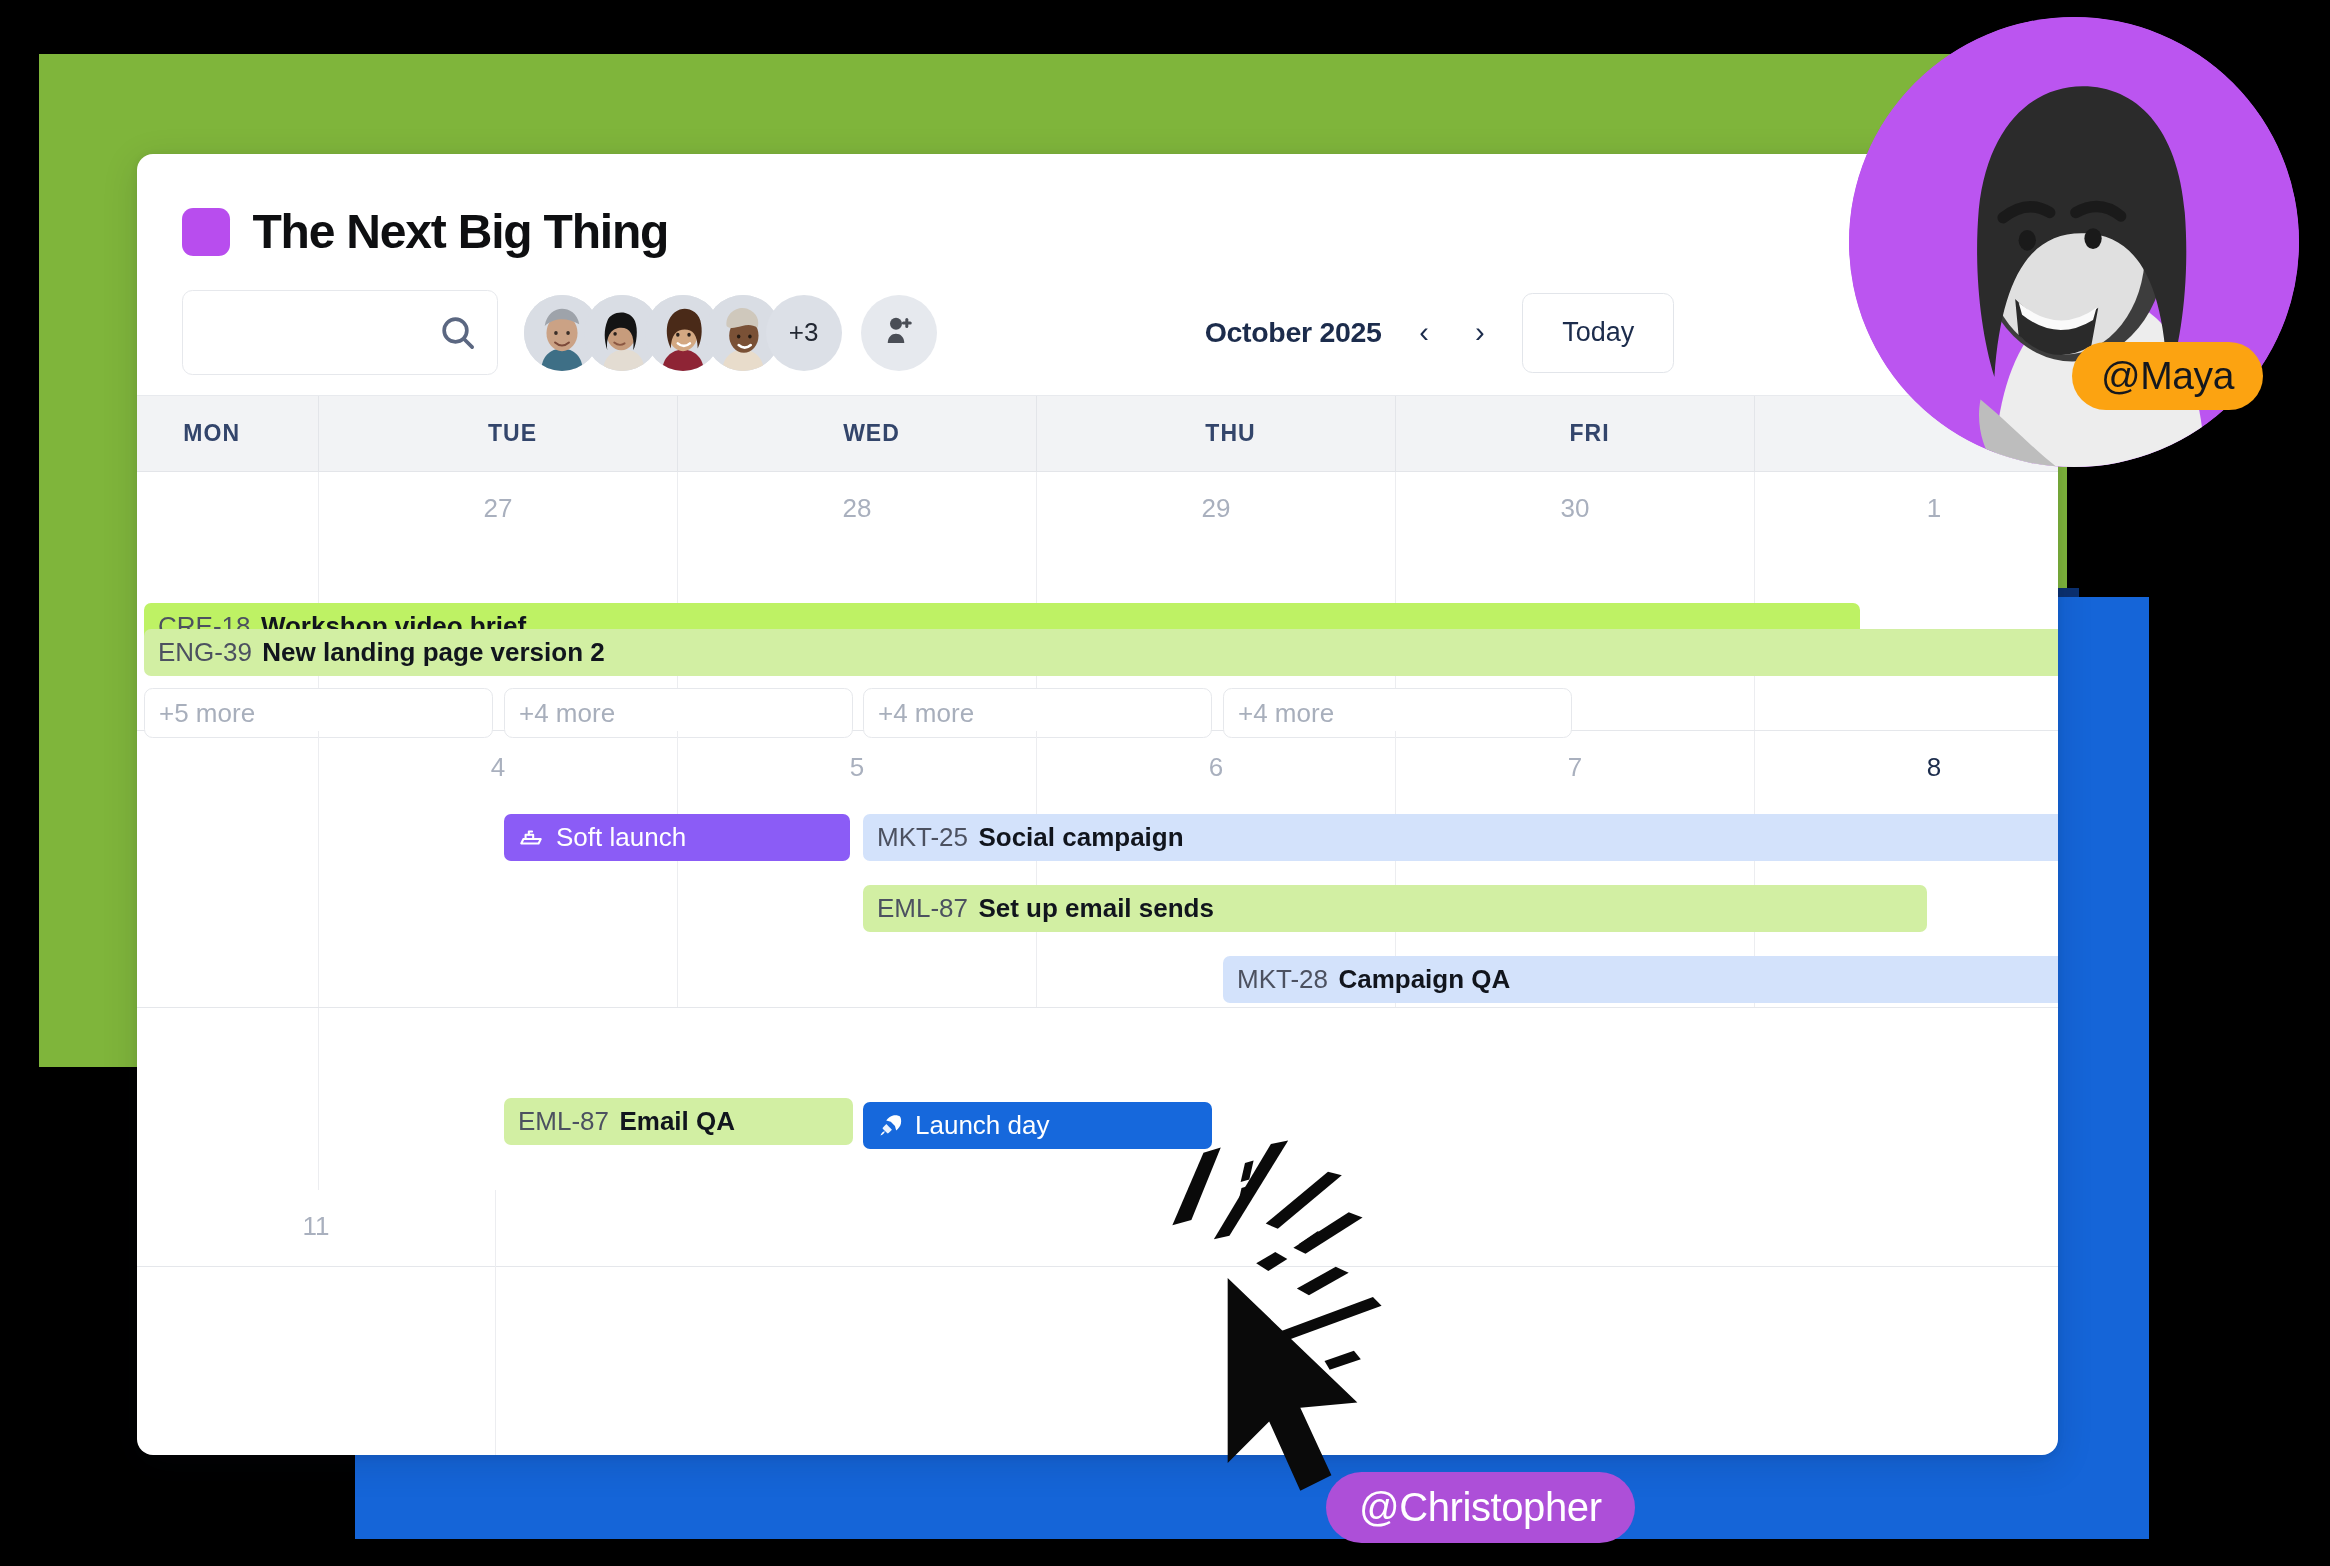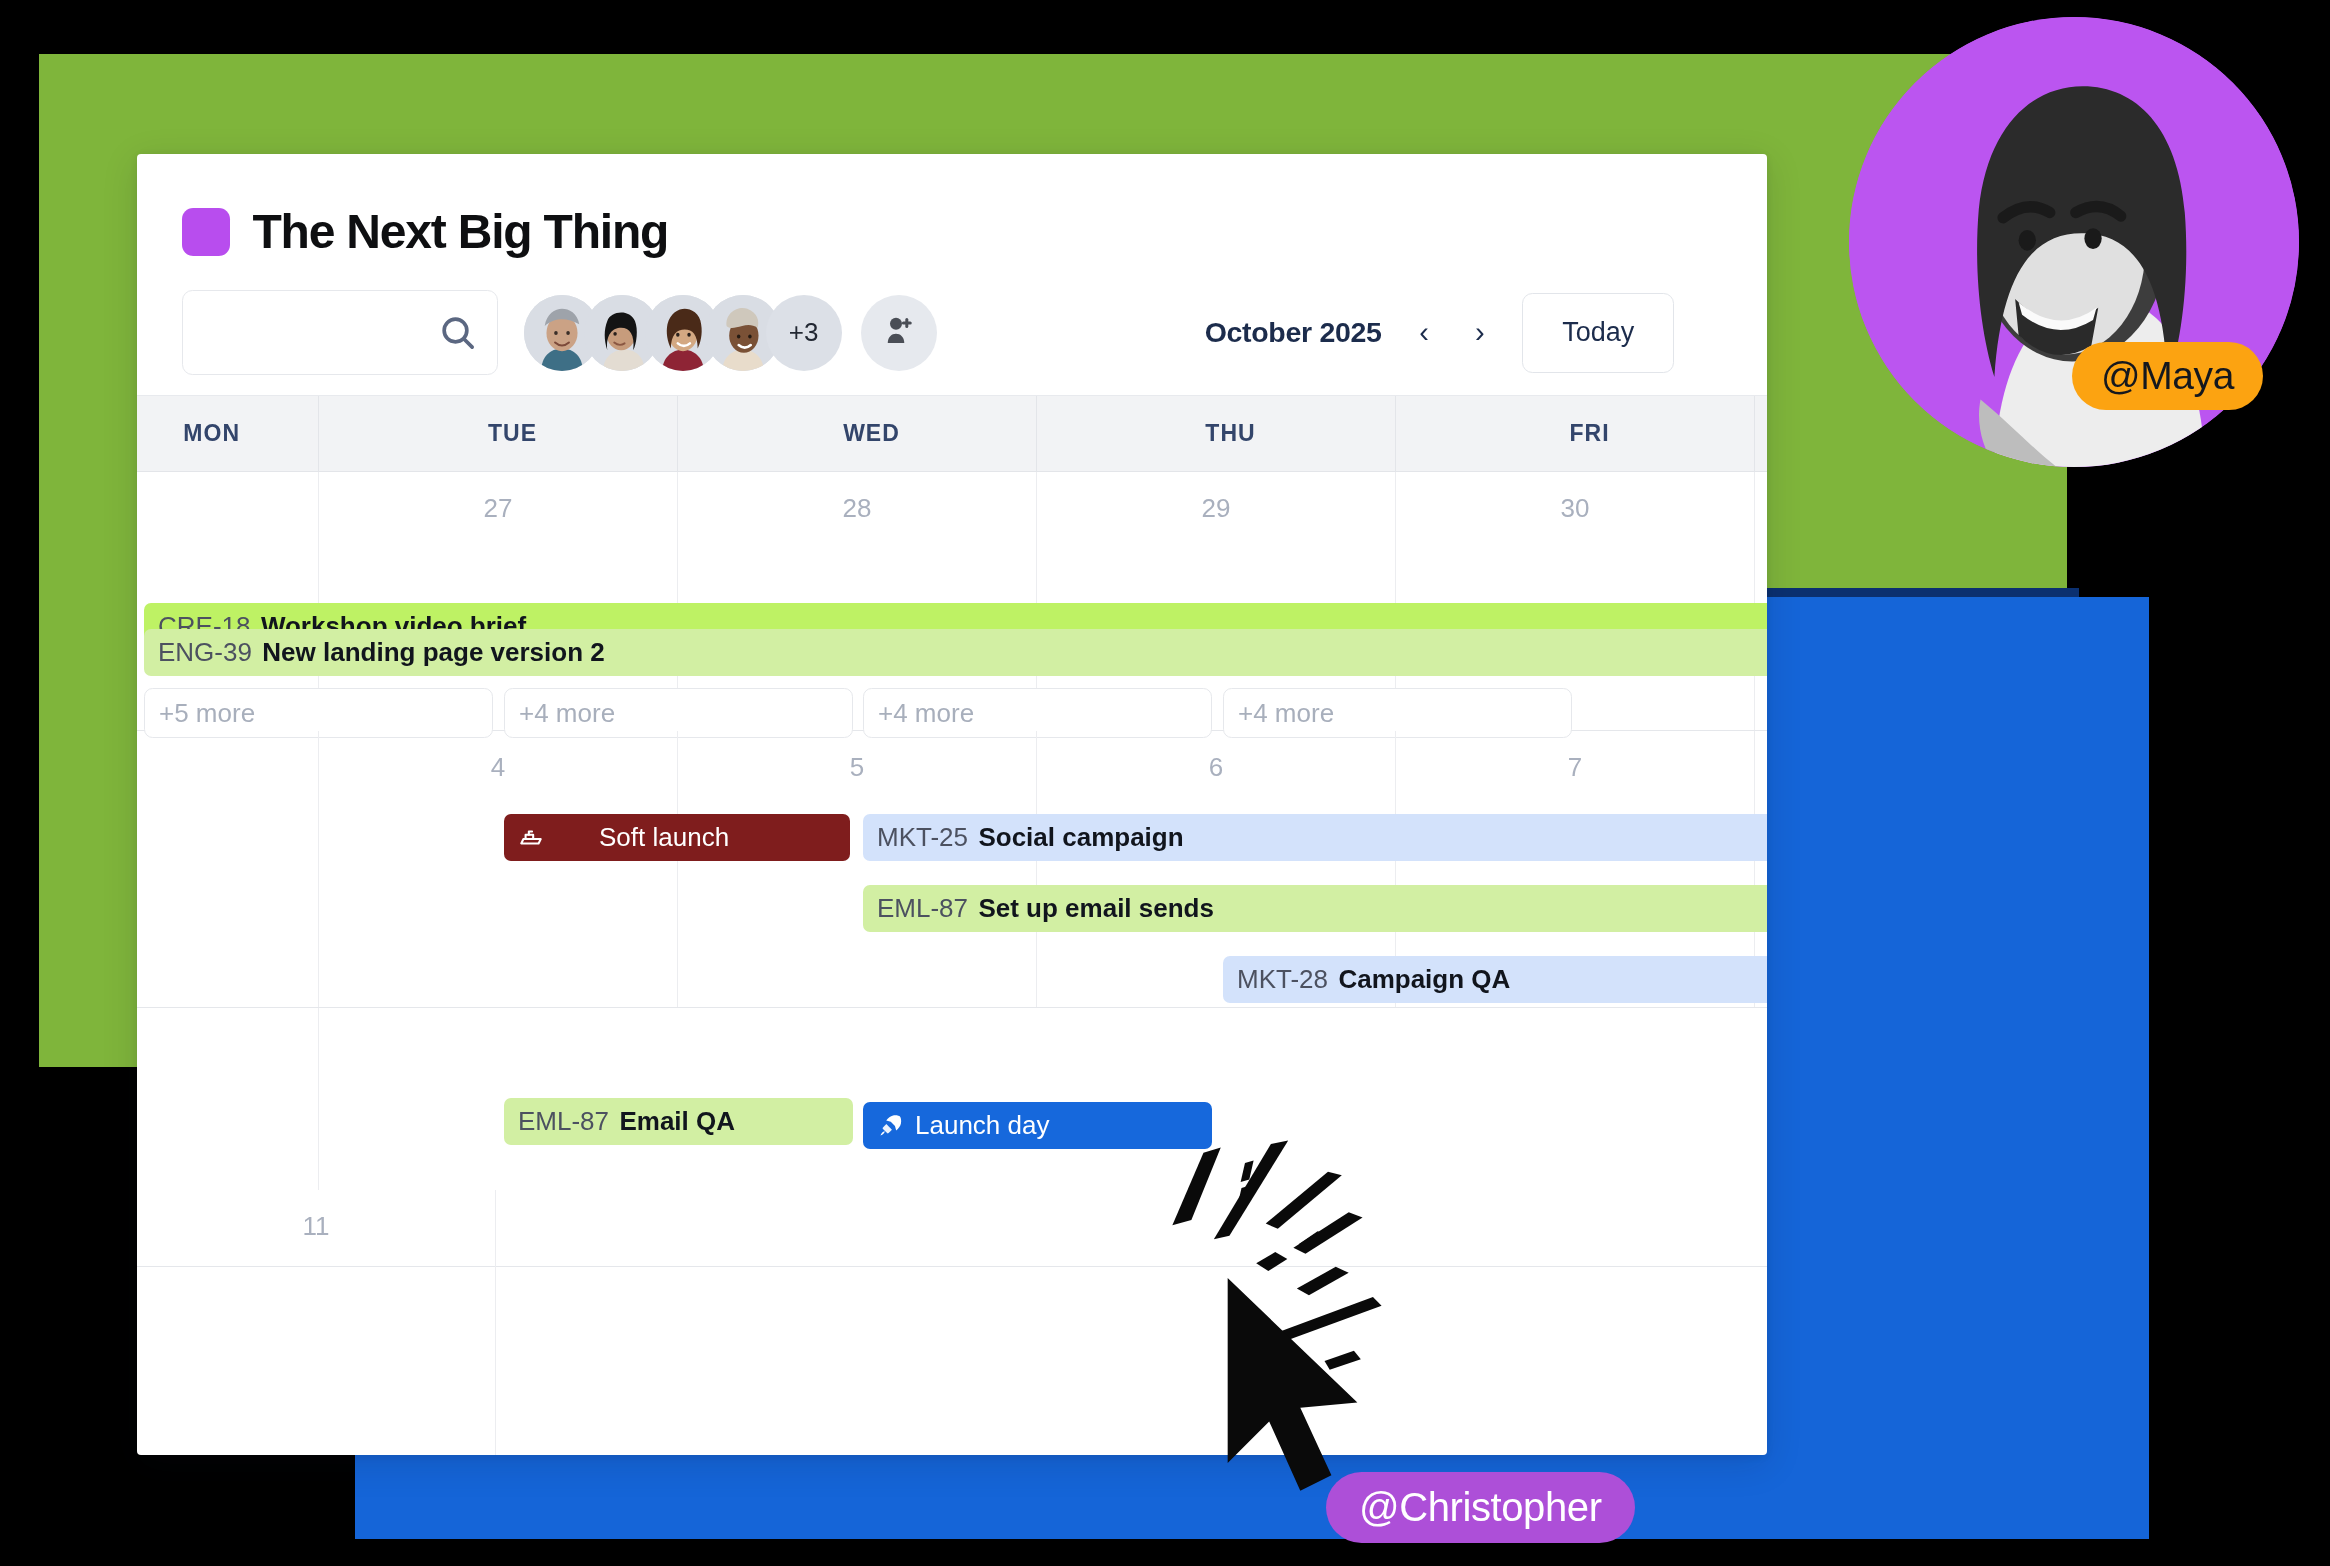--- a/index.html
+++ b/index.html
@@ -33,23 +33,23 @@
     position: absolute;
     left: 355px; top: 597px;
     width: 1794px; height: 942px;
     background: #1565D8;
   }
 
   
   .app-window {
     position: absolute;
     left: 137px; top: 154px;
-    width: 1630px; height: 1301px;
+    width: 1921px; height: 1301px;
     background: #ffffff;
-    border-radius: 4px;
+    border-radius: 16px;
     box-shadow: 0 8.6px 36px rgba(16,24,40,0.14), 0 1.7px 7px rgba(16,24,40,0.08);
     overflow: hidden;
   }
 
   
   .app-header {
     display: flex;
     align-items: center;
     gap: 22.5px;
     padding: 54px 0 0 45px;
@@ -235,21 +235,21 @@
     white-space: nowrap;
     overflow: hidden;
     cursor: pointer;
   }
   .evt .key { color: #4C5160; margin-right: 10.4px; font-weight: 400; }
   .evt .ttl { color: #11151D; font-weight: 600; }
 
   .evt-purple { background: #bef264; margin-top: 36px; }
   .evt-green  { background: #D2EFA3; }
   .evt-blue   { background: #D3E2FB; }
-  .evt-dark   { background: #7f1d1d; gap: 43px; }
+  .evt-dark   { background: #8b5cf6; }
   .evt-dark .ttl { color: #ffffff; font-weight: 500; }
   .evt-primary { background: #1668DC; }
   .evt-primary .ttl { color: #ffffff; font-weight: 500; }
 
   .evt-icon { margin-right: 12px; display: inline-flex; align-items: center; }
 
   .more-btn {
     position: absolute;
     height: 50px;
     border: 1.7px solid #E6E8EC;

